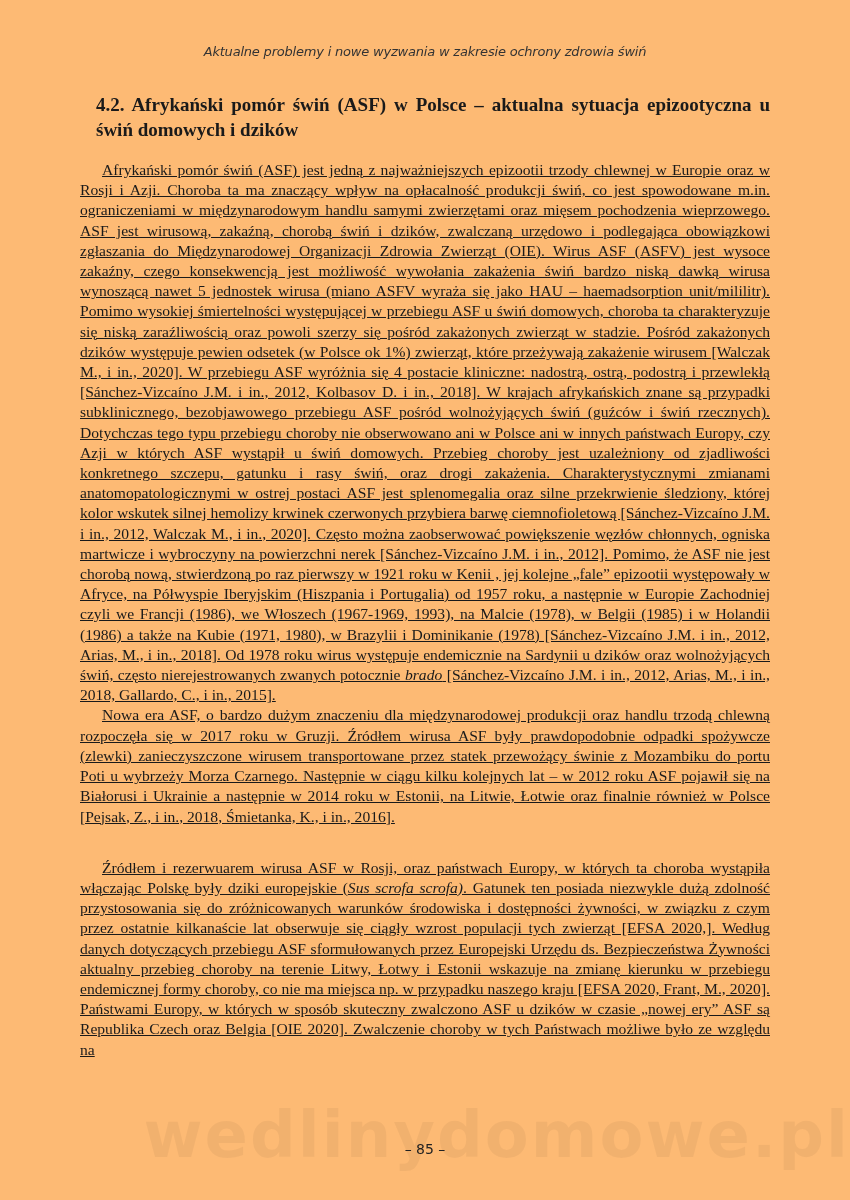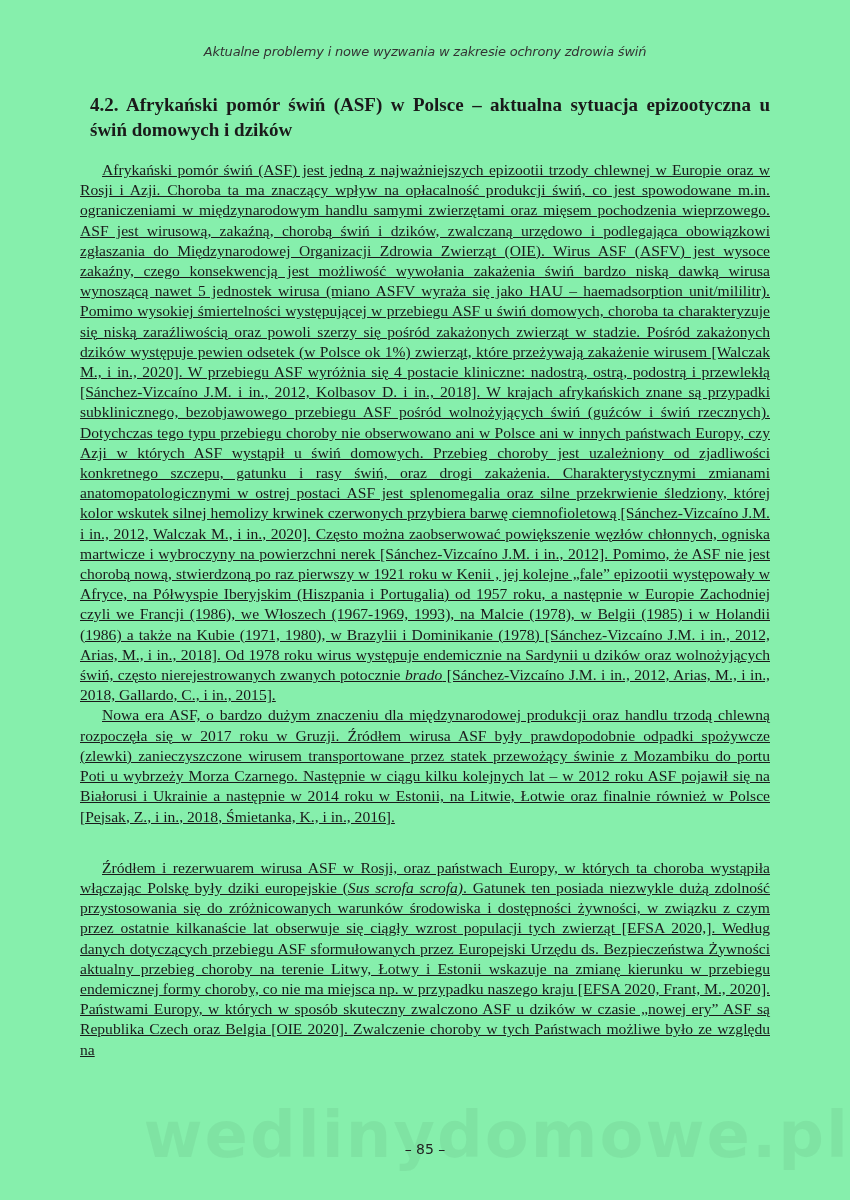--- a/index.html
+++ b/index.html
@@ -1,29 +1,29 @@
 <!DOCTYPE html>
 <html><head>
 <meta charset="utf-8">
 <style>
   html, body { margin: 0; padding: 0; background: #ffffff; }
   body { width: 850px; height: 1200px; position: relative; overflow: hidden; }
-  .page { position: absolute; left: 0; top: 0; width: 850px; height: 1200px; background: #86efac; }
+  .page { position: absolute; left: 0; top: 0; width: 850px; height: 1200px; background: #fdba74; }
   .running-header {
     position: absolute; top: 44px; left: 0; width: 850px; text-align: center;
     font-family: "DejaVu Sans", sans-serif; font-style: italic; font-size: 13px; color: #333;
     letter-spacing: -0.2px;
   }
   .content {
     position: absolute; left: 80px; top: 92px; width: 690px;
     font-family: "Liberation Serif", serif; color: #1a1a1a;
   }
   .section-title {
     font-family: "Liberation Serif", serif; font-weight: bold; font-size: 19px; line-height: 25px;
-    margin: 0 0 18px 10px; text-align: justify; color: #1a1a1a;
+    margin: 0 0 18px 16px; text-align: justify; color: #1a1a1a;
   }
   p.para {
     margin: 0; font-size: 15.6px; line-height: 20.2px; text-align: justify; text-indent: 22px;
     hyphens: manual;
     text-decoration: underline;
   }
   p.para.gap { margin-top: 31px; }
   em { font-style: italic; }
   .page-number {
     position: absolute; top: 1141px; left: 0; width: 850px; text-align: center;

